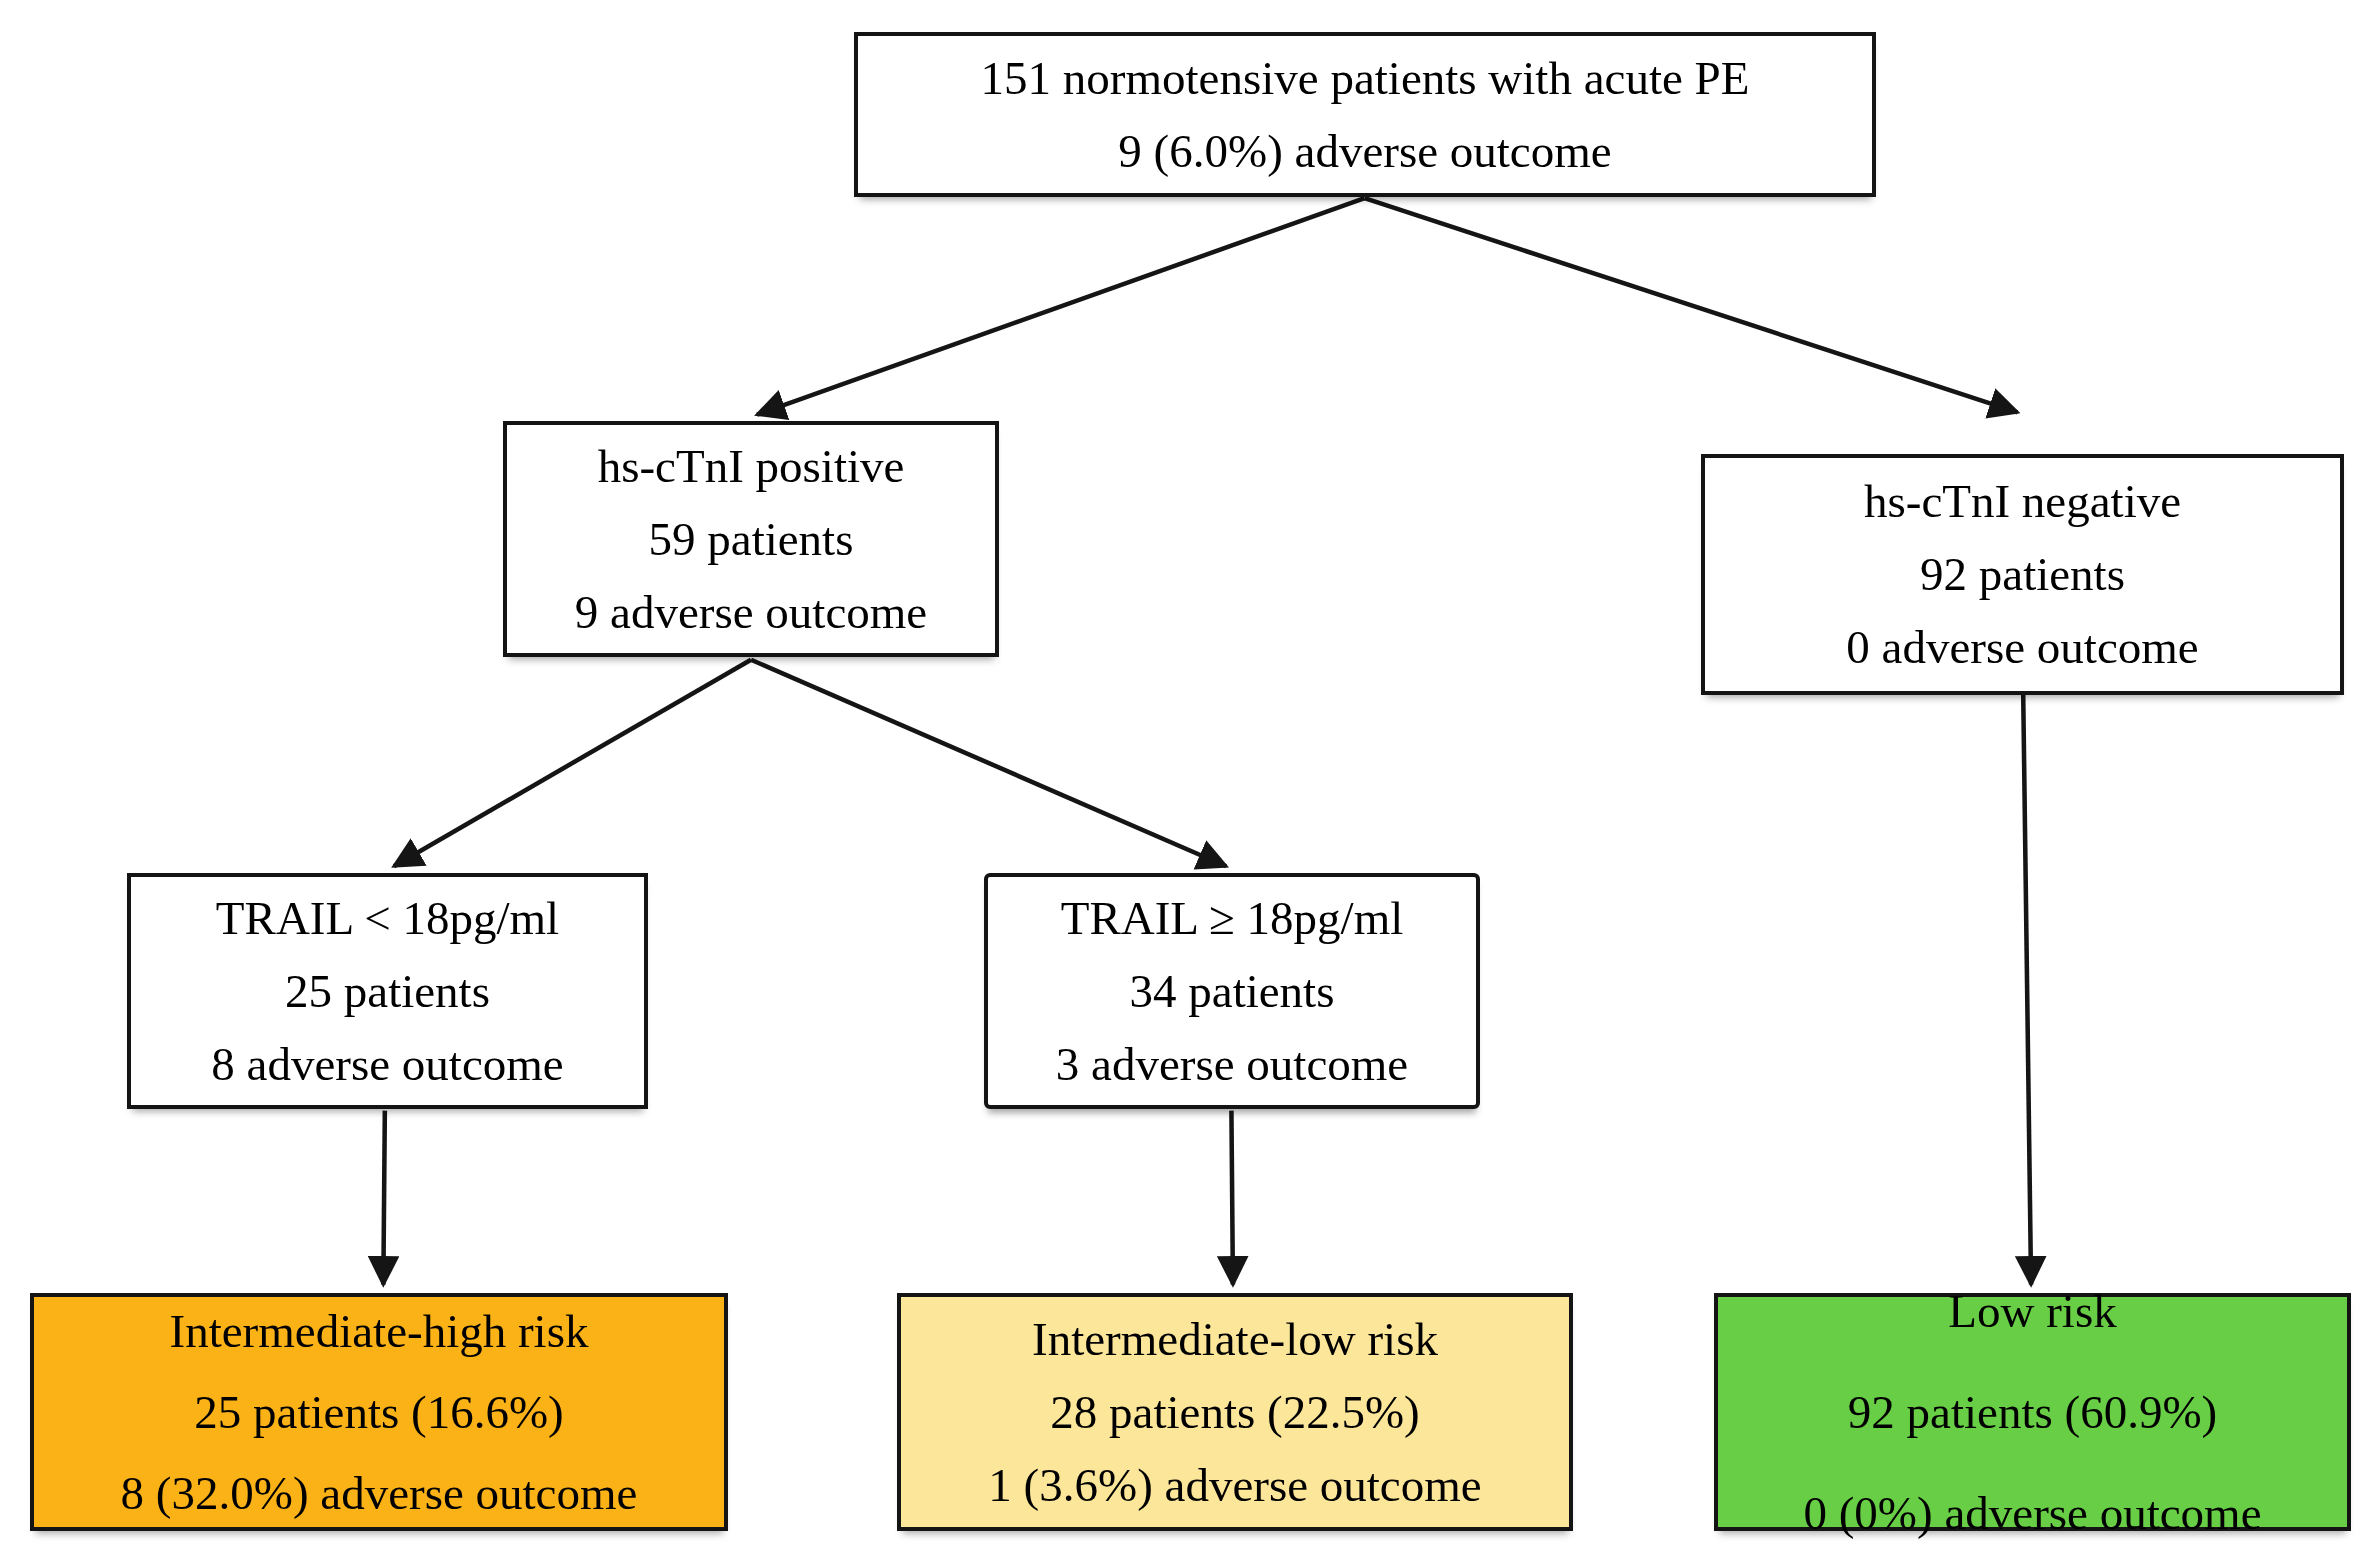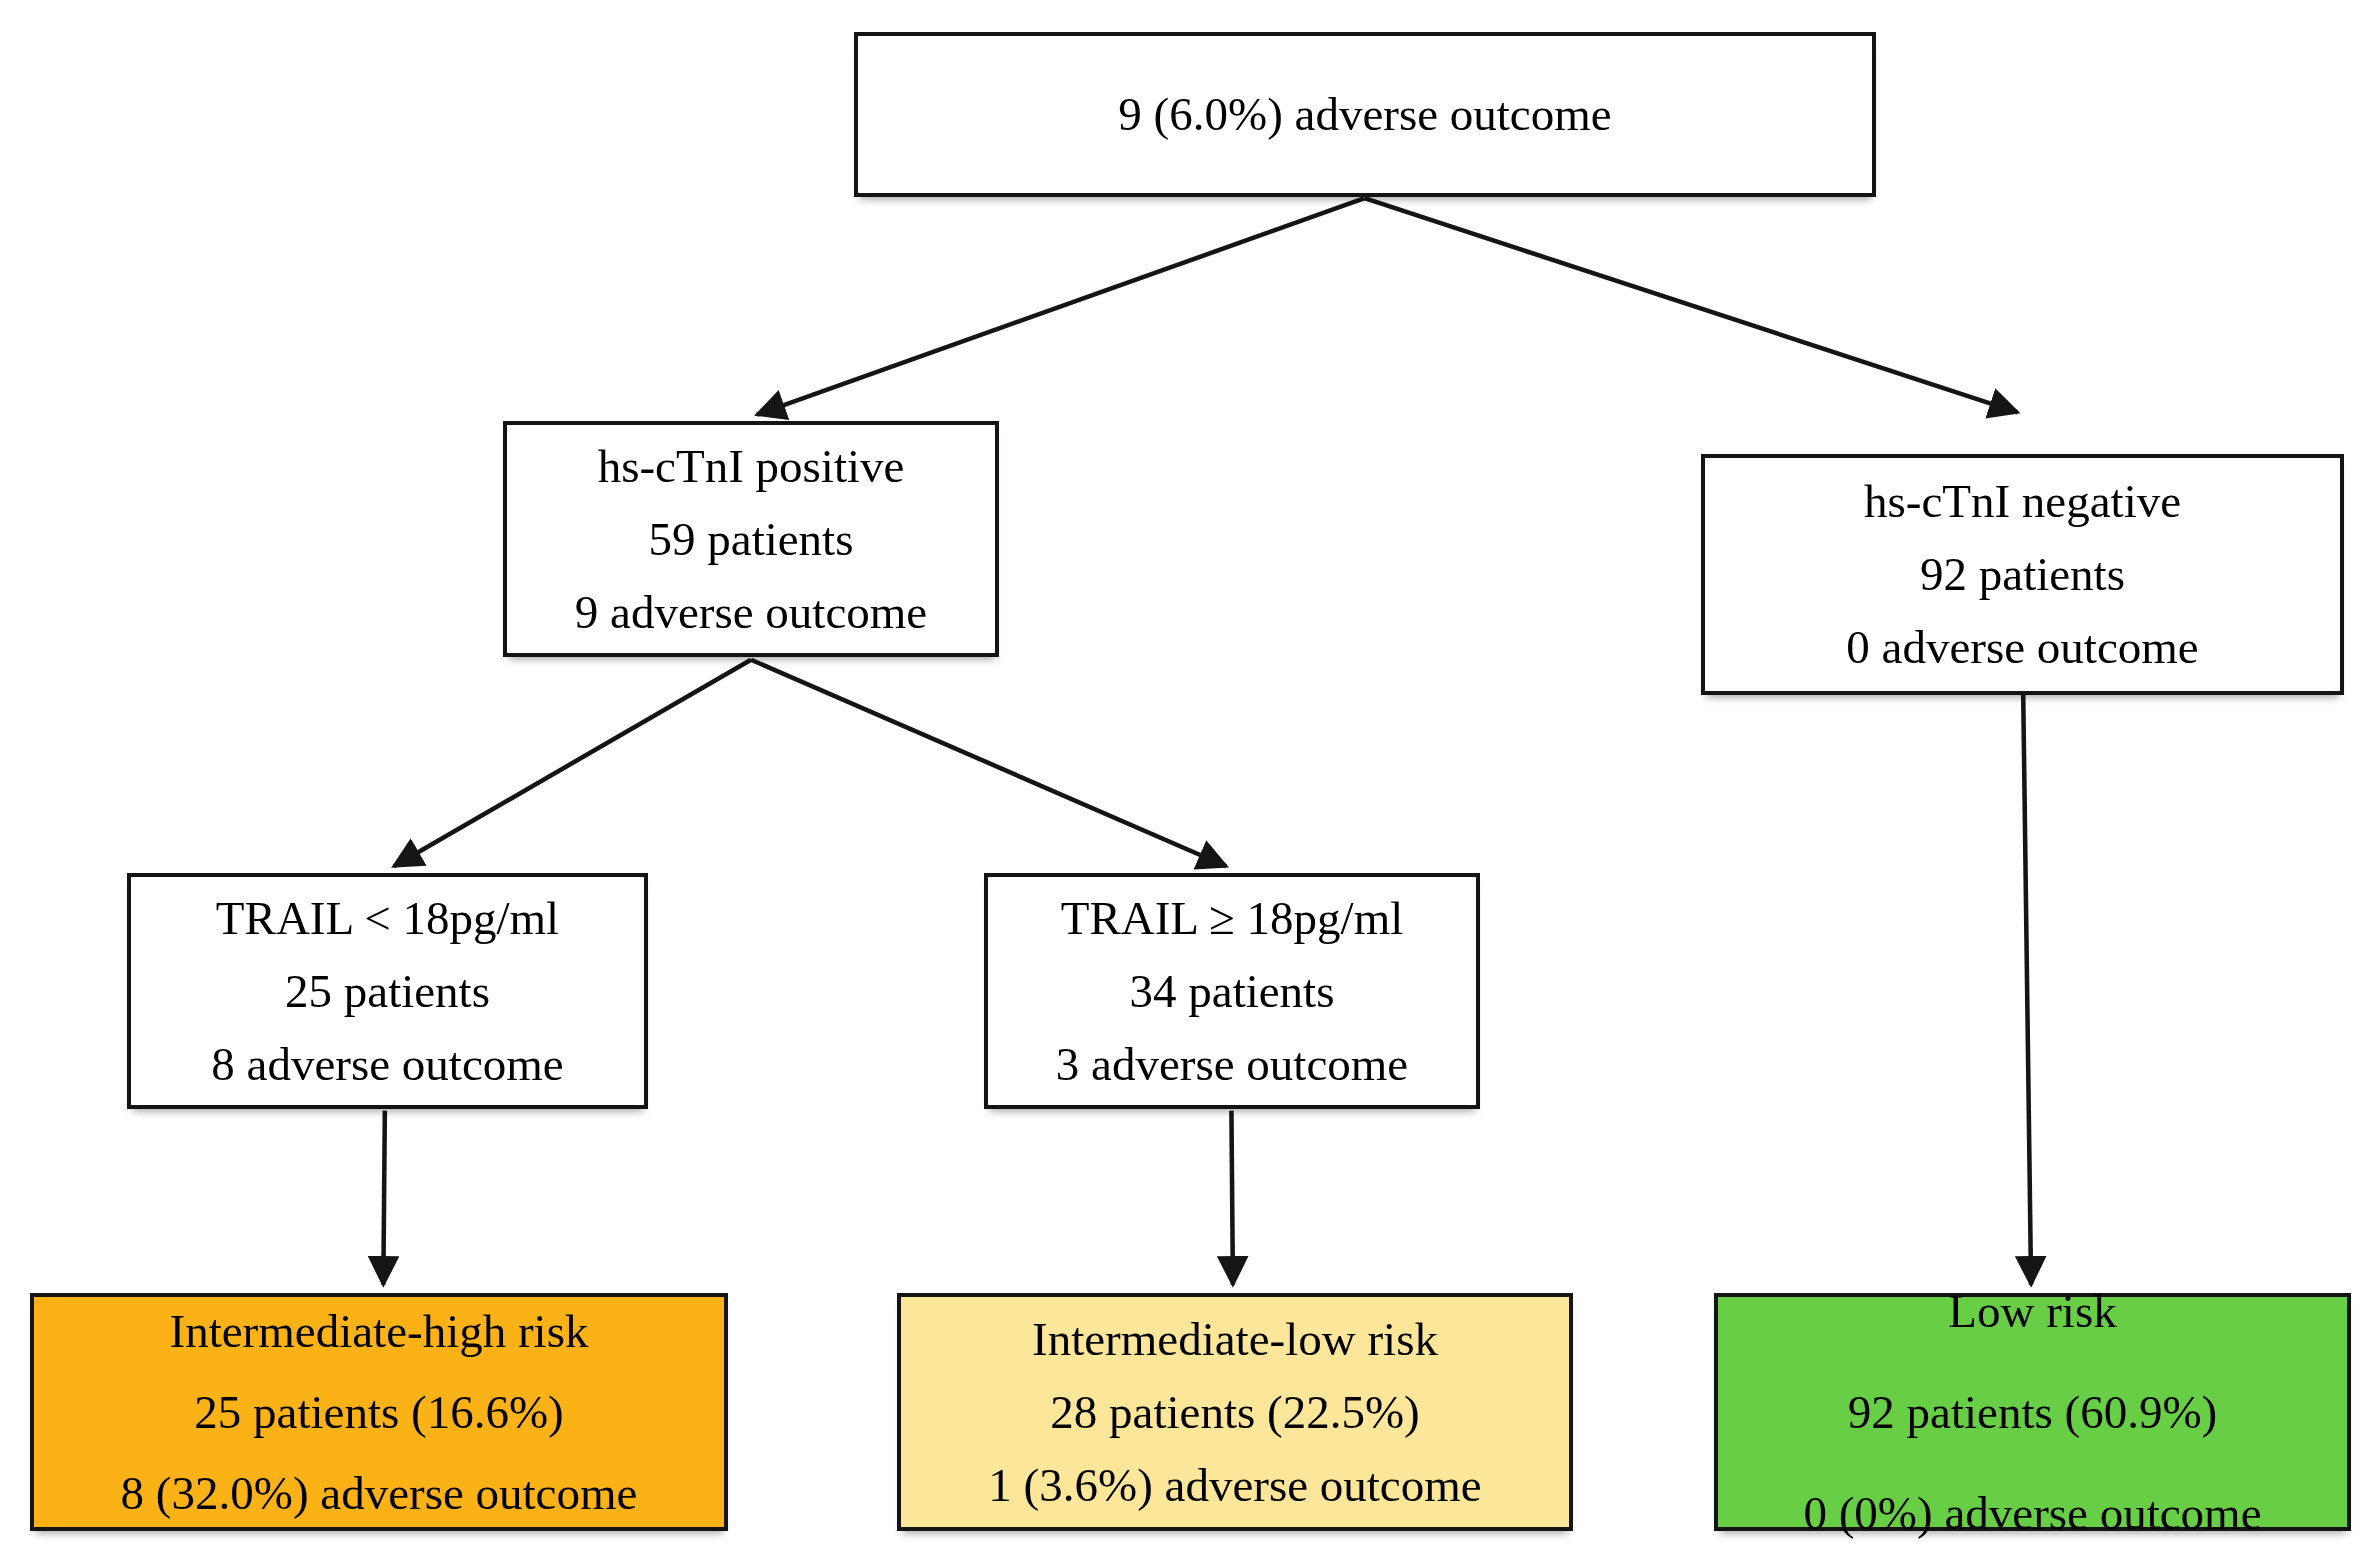--- a/index.html
+++ b/index.html
@@ -42,21 +42,21 @@
   .node .nline {
     font-size: 47px;
     line-height: 73px;
     white-space: nowrap;
   }
   
   #node-root        { left: 854px; top: 32px;   width: 1022px; height: 165px; }
   #node-positive    { left: 503px;  top: 421px;  width: 496px;  height: 236px; }
   #node-negative    { left: 1701px; top: 418px;  width: 643px;  height: 241px; margin-top: 36px; }
   #node-trail-low   { left: 127px;  top: 873px; width: 521px;  height: 236px; }
-  #node-trail-high  { left: 984px; top: 873px; width: 496px;  height: 236px; }
+  #node-trail-high  { left: 984px; top: 873px; width: 496px;  height: 236px; border-radius: 6px; }
   #node-risk-ih     { left: 30px;   top: 1293px; width: 698px;  height: 238px; gap: 8px; }
   #node-risk-il     { left: 897px; top: 1293px; width: 676px;  height: 238px; }
   #node-risk-low    { left: 1714px; top: 1293px; width: 637px;  height: 238px; }
 </style>
 </head>
 <body>
 
 <div class="canvas">
 
   <svg class="arrow-layer" viewBox="0 0 3126 2062" xmlns="http://www.w3.org/2000/svg">
@@ -68,20 +68,21 @@
     <line x1="1803" y1="262" x2="1000" y2="548" marker-end="url(#ah)"></line>
     <line x1="1803" y1="262" x2="2666" y2="545" marker-end="url(#ah)"></line>
     <line x1="992" y1="872" x2="520" y2="1145" marker-end="url(#ah)"></line>
     <line x1="992" y1="872" x2="1620" y2="1145" marker-end="url(#ah)"></line>
     <line x1="508" y1="1468" x2="506" y2="1698" marker-end="url(#ah)"></line>
     <line x1="1627" y1="1468" x2="1629" y2="1698" marker-end="url(#ah)"></line>
     <line x1="2673" y1="874" x2="2684" y2="1698" marker-end="url(#ah)"></line>
   </svg>
 
   <div class="node" id="node-root">
+    <div class="nline">151 normotensive patients with acute PE</div>
     <div class="nline">9 (6.0%) adverse outcome</div>
   </div>
 
   <div class="node" id="node-positive">
     <div class="nline">hs-cTnI positive</div>
     <div class="nline">59 patients</div>
     <div class="nline">9 adverse outcome</div>
   </div>
 
   <div class="node" id="node-negative">

